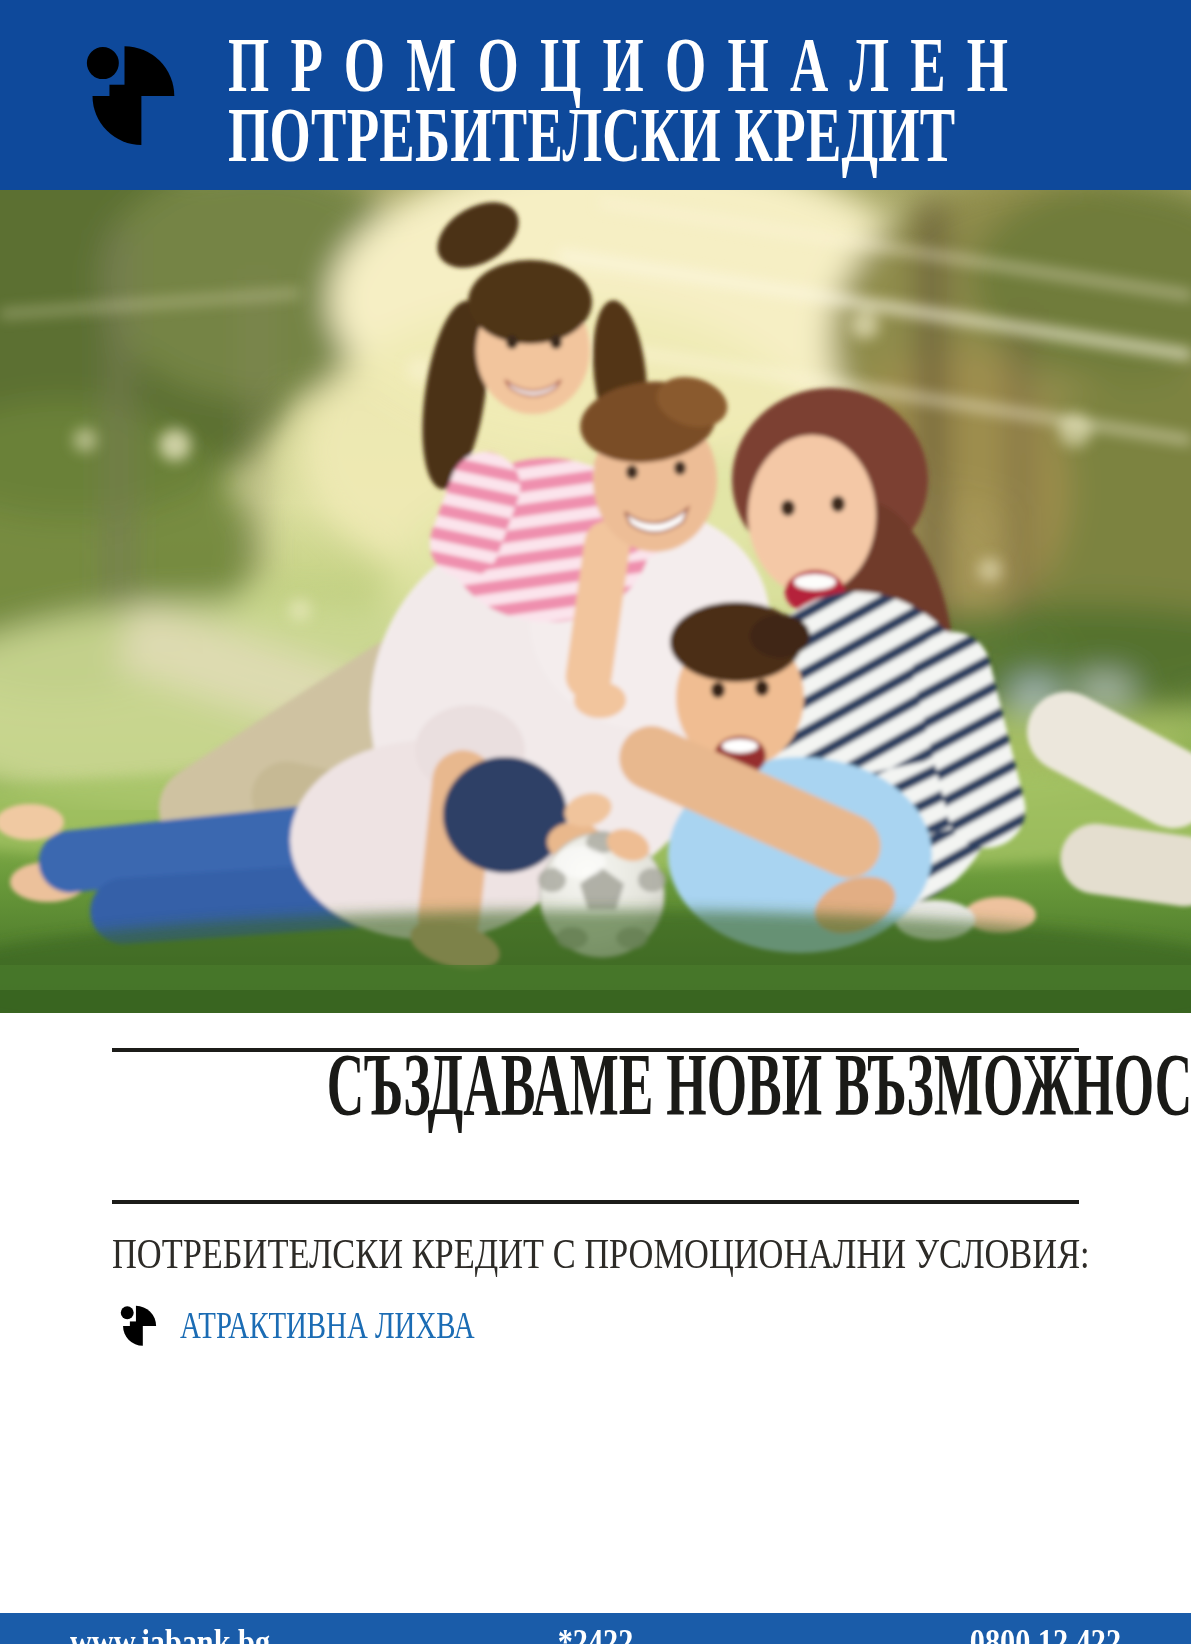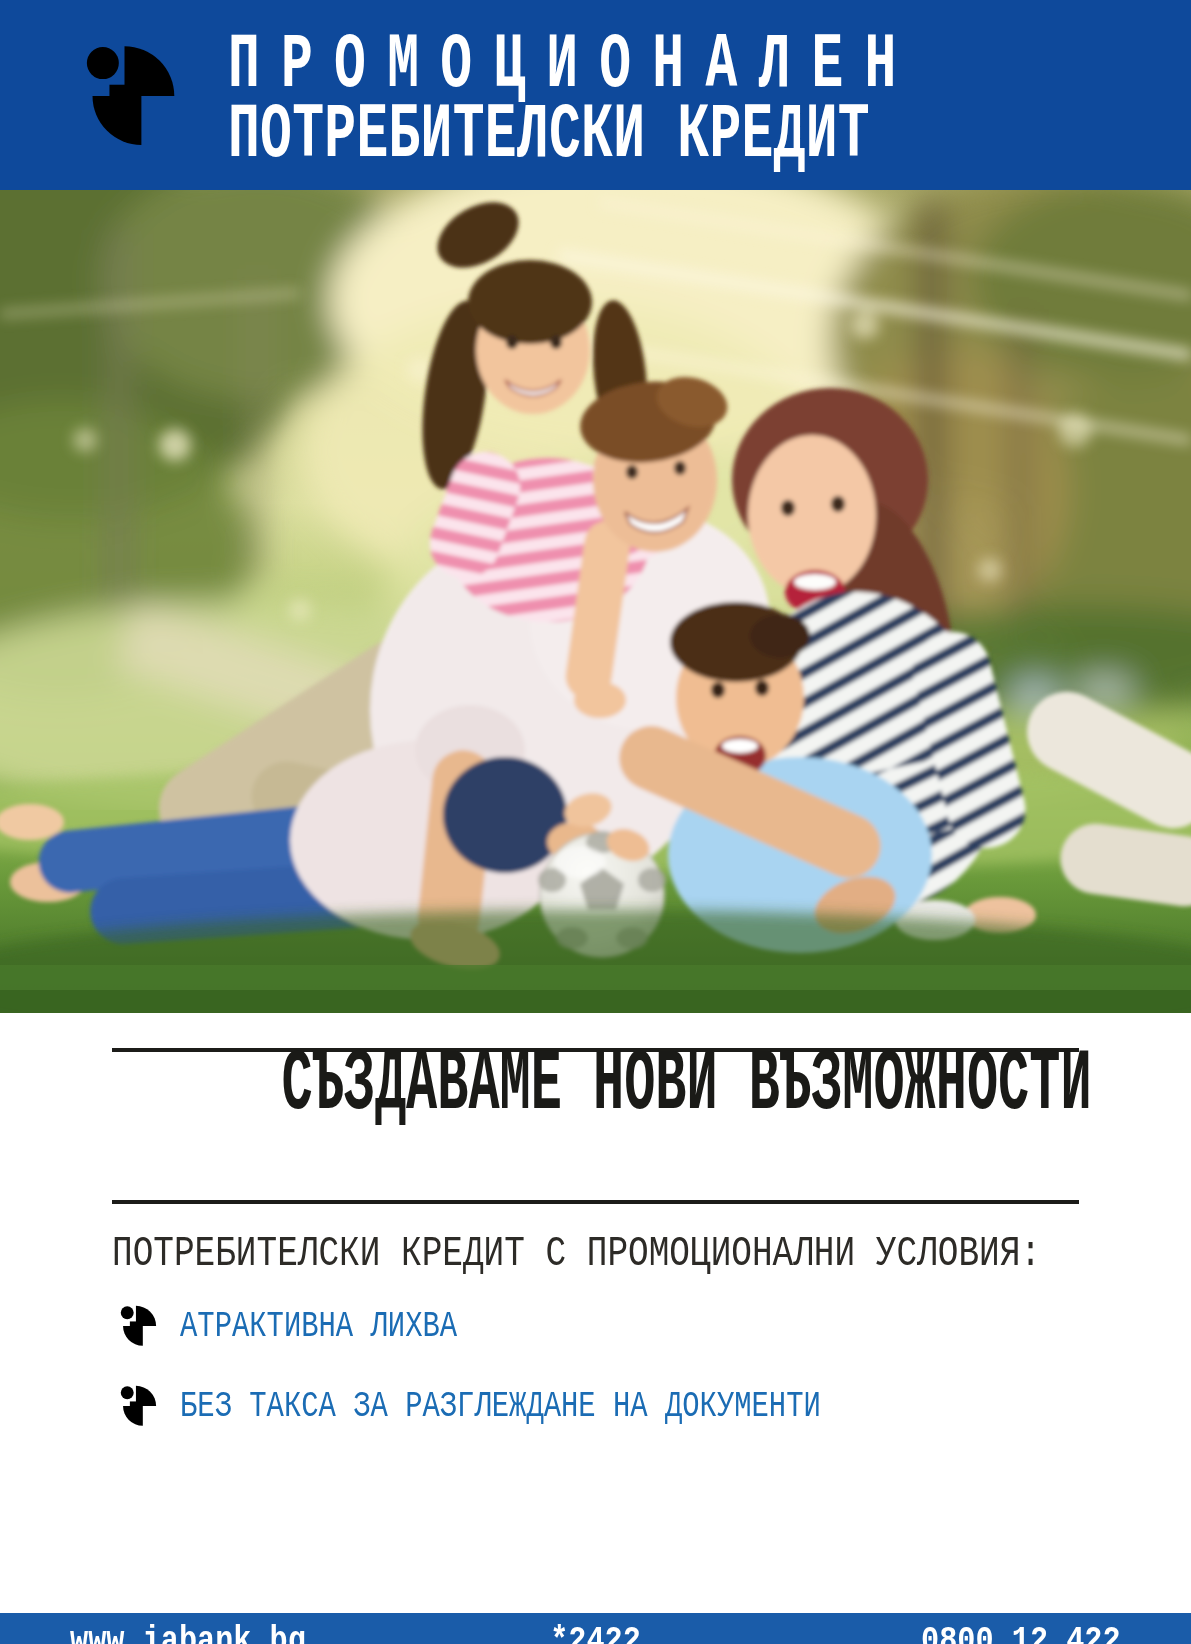--- a/index.html
+++ b/index.html
@@ -1,21 +1,21 @@
 <!DOCTYPE html>
 <html><head>
 <meta charset="utf-8">
 <style>
   html,body{margin:0;padding:0;background:#e8e8e8;}
   .poster{
     position:relative;
     width:1191px;height:1644px;
     background:#ffffff;
     overflow:hidden;
-    font-family:Liberation Mono, monospace;
+    font-family:Liberation Serif, serif;
   }
   
   .header{
     position:absolute;top:0;left:0;width:1191px;height:190px;
     background:#0e499b;
     display:flex;align-items:flex-start;
   }
   .header-logo{position:absolute;left:85px;top:44px;width:94px;height:104px;}
   .header-titles{position:absolute;left:228px;top:30px;}
   .ht-line{color:#ffffff;font-weight:800;font-size:78px;line-height:70px;
@@ -32,21 +32,21 @@
   .rule-bottom{top:1200px;}
   .headline{position:absolute;top:1046px;left:0;width:1191px;text-align:center;color:#1a1a17;}
   .hl-line{display:block;font-weight:800;font-size:88px;line-height:78px;white-space:nowrap;}
   .hl-inner{display:inline-block;transform:scaleX(0.59);transform-origin:center center;white-space:nowrap;}
   
   .subheadline{position:absolute;top:1230px;left:112px;color:#2d2b27;
     font-size:43px;font-weight:400;line-height:48px;white-space:nowrap;
     transform:scaleX(0.80);transform-origin:left center;}
   
   .benefits{position:absolute;top:1305px;left:112px;width:1000px;}
-  .benefit-row{display:flex;align-items:center;margin-bottom:38px;height:42px;}
+  .benefit-row{display:flex;align-items:flex-end;margin-bottom:38px;height:42px;}
   .benefit-icon{width:38px;height:42px;margin-left:8px;flex:0 0 auto;}
   .benefit-label{margin-left:22px;color:#1b6cb4;font-size:37px;font-weight:400;
     white-space:nowrap;display:inline-block;transform:scaleX(0.78);transform-origin:left center;}
   
   .footer{
     position:absolute;left:0;top:1587px;width:1191px;height:57px;background:#1a5ca9;
     display:flex;align-items:center;margin-top:26px;
   }
   .footer-text{color:#ffffff;font-weight:700;font-size:36px;white-space:nowrap;
     display:inline-block;transform:scaleX(0.84);}
@@ -264,26 +264,20 @@
 
   <div class="subheadline">ПОТРЕБИТЕЛСКИ КРЕДИТ С ПРОМОЦИОНАЛНИ УСЛОВИЯ:</div>
 
   <div class="benefits">
     <div class="benefit-row">
       <svg class="ia-logo logo-bullet benefit-icon" viewBox="0 0 100 110">
           <use href="#iaLogoShape"></use>
         </svg>
       <span class="benefit-label">АТРАКТИВНА ЛИХВА</span>
     </div>
-    <div class="benefit-row">
-      <svg class="ia-logo logo-bullet benefit-icon" viewBox="0 0 100 110">
-          <use href="#iaLogoShape"></use>
-        </svg>
-      <span class="benefit-label">БЕЗ ТАКСА ЗА РАЗГЛЕЖДАНЕ НА ДОКУМЕНТИ</span>
-    </div>
   </div>
 
   <div class="footer">
     <span class="footer-text footer-web">www.iabank.bg</span>
     <span class="footer-text footer-code">*2422</span>
     <span class="footer-text footer-phone">0800 12 422</span>
   </div>
 
 </div>
 

